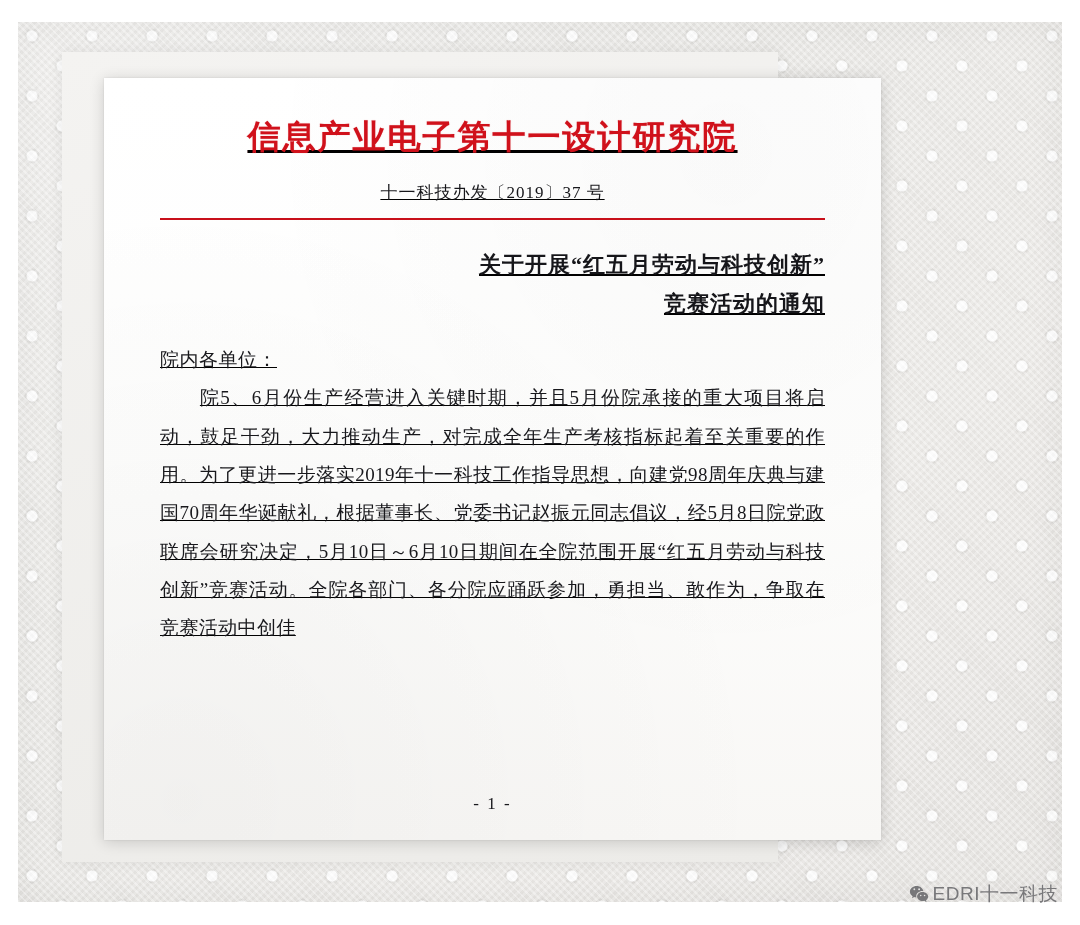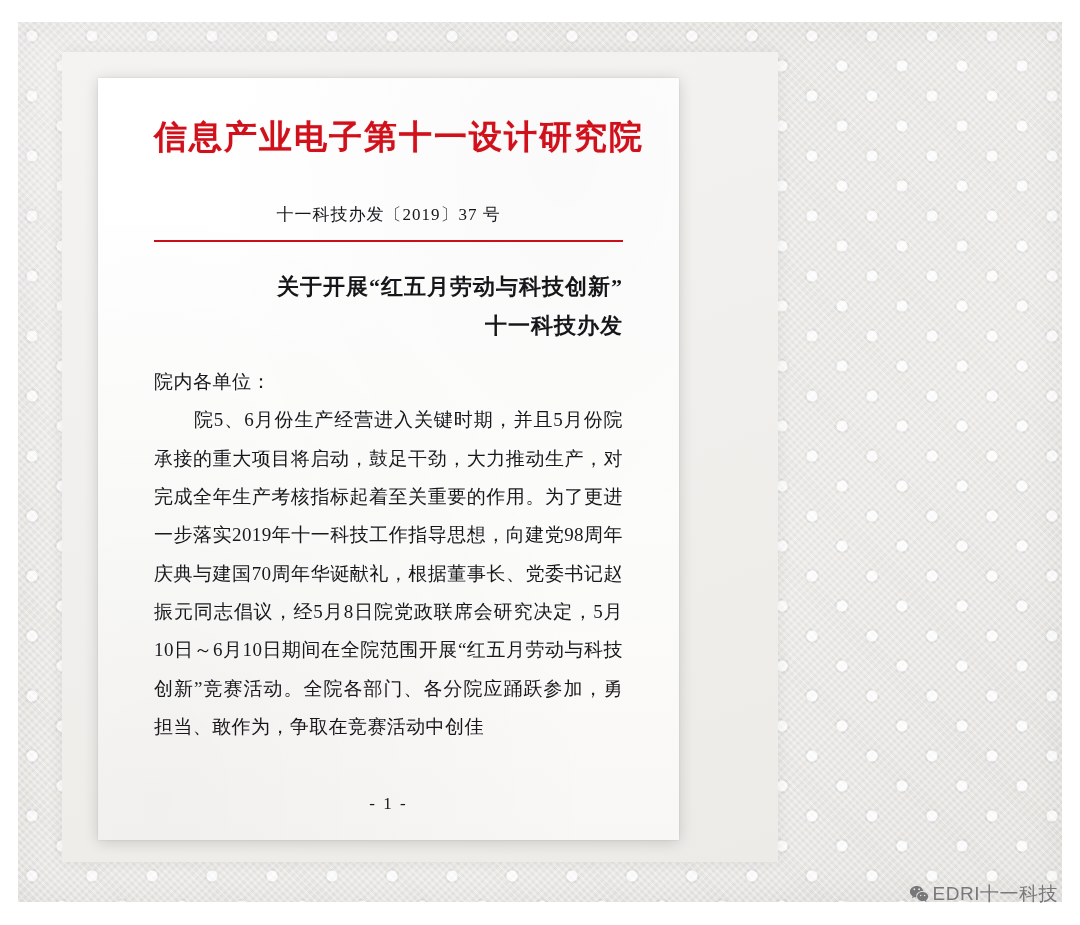--- a/index.html
+++ b/index.html
@@ -55,27 +55,28 @@
     top: 52px;
     width: 716px;
     height: 810px;
     background: linear-gradient(160deg, #f4f3f1 0%, #ecebe8 100%);
     box-shadow: 0 0 14px rgba(0,0,0,0.07);
   }
 
   
   .paper {
     position: absolute;
-    left: 98px;
+    left: 104px;
     top: 78px;
-    width: 581px;
+    width: 777px;
     height: 762px;
     background: linear-gradient(180deg, #ffffff 0%, #fdfdfc 55%, #f8f7f5 100%);
     box-shadow: 0 2px 14px rgba(0,0,0,0.16), 0 0 2px rgba(0,0,0,0.10);
     overflow: hidden;
+    text-decoration: underline;
   }
   .paper::before {
     
     content: "";
     position: absolute;
     inset: 0;
     background:
       radial-gradient(ellipse at 80% 10%, rgba(0,0,0,0.018) 0%, rgba(0,0,0,0) 55%),
       radial-gradient(ellipse at 10% 95%, rgba(0,0,0,0.03) 0%, rgba(0,0,0,0) 60%);
     pointer-events: none;
@@ -96,21 +97,21 @@
     letter-spacing: 2px;
   }
   .masthead-line {
     font-size: 33px;
     line-height: 1.55;
     white-space: nowrap;
     text-shadow: 0 0 1px rgba(208,17,27,0.4);
   }
 
   .doc-number {
-    margin-top: 40px;
+    margin-top: 18px;
     text-align: center;
     font-size: 17px;
     color: #16161a;
     letter-spacing: 1px;
   }
 
   .red-rule {
     margin: 14px 0 0 0;
     height: 2px;
     background: #c8101a;
@@ -194,21 +195,21 @@
       <div class="masthead">
         <div class="masthead-line">信息产业电子第十一设计研究院</div>
       </div>
 
       <div class="doc-number">十一科技办发〔2019〕37 号</div>
 
       <div class="red-rule"></div>
 
       <div class="doc-title">
         <div>关于开展“红五月劳动与科技创新”</div>
-        <div>十一科技办发</div>
+        <div>竞赛活动的通知</div>
       </div>
 
       <div class="salutation">院内各单位：</div>
 
       <div class="body-text">
         <span class="indent">院5、6月份生产经营进入关键时期，并且5月份院承接的重大项目将启动，鼓足干劲，大力推动生产，对完成全年生产考核指标起着至关重要的作用。为了更进一步落实2019年十一科技工作指导思想，向建党98周年庆典与建国70周年华诞献礼，根据董事长、党委书记赵振元同志倡议，经5月8日院党政联席会研究决定，5月10日～6月10日期间在全院范围开展“红五月劳动与科技创新”竞赛活动。全院各部门、各分院应踊跃参加，勇担当、敢作为，争取在竞赛活动中创佳</span>
       </div>
 
     </div>
 

